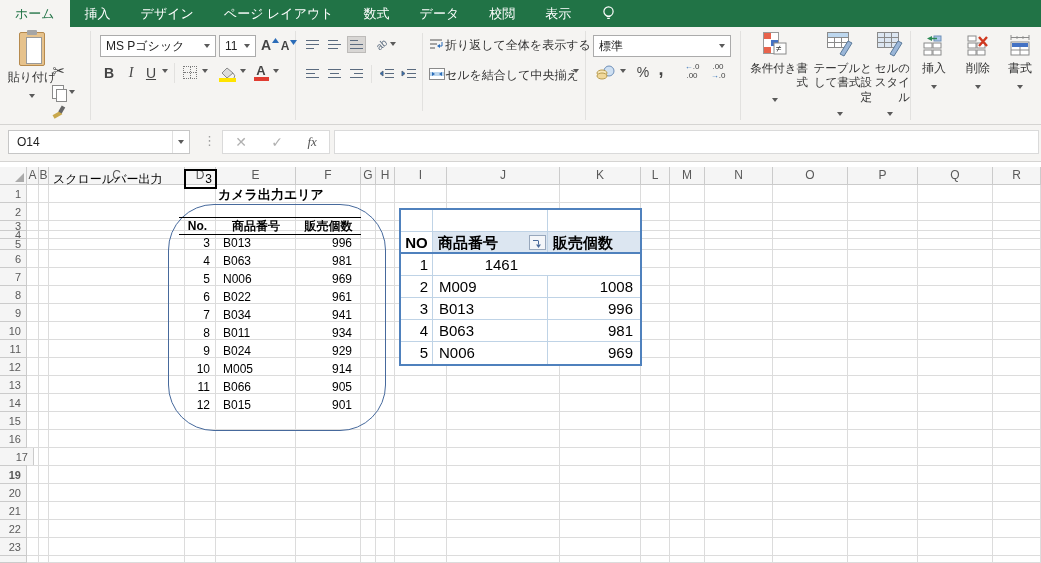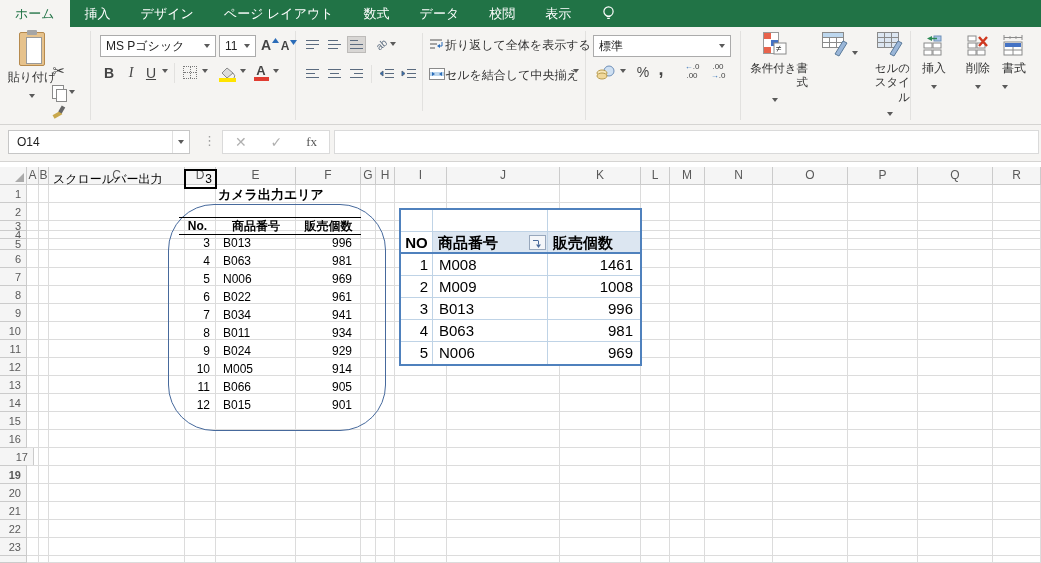--- a/index.html
+++ b/index.html
@@ -335,20 +335,21 @@
         <div class="twoline">条件付き書式</div>
         <span class="caret"></span>
       </div>
       <div class="abs" style="left:68px;top:5px;width:64px;text-align:center">
         <svg width="26" height="25">
           <rect x="0.5" y="0.5" width="21" height="15" fill="#fff" stroke="#8A8A8A"></rect>
           <path d="M0 5.5h21M0 10.5h21M7.5 0v15M14.5 0v15" stroke="#8A8A8A"></path>
           <rect x="1" y="1" width="20" height="4" fill="#BDD7EE"></rect>
           <path d="M13 22L21 9l4 2-8 13Z" fill="#9AB6D8" stroke="#5A7A9A"></path>
         </svg>
+        <div class="twoline">テーブルとして書式設定</div>
         <span class="caret"></span>
       </div>
       <div class="abs" style="left:130px;top:5px;width:40px;text-align:center">
         <svg width="26" height="25">
           <rect x="0.5" y="0.5" width="21" height="15" fill="#DCE6F1" stroke="#8A8A8A"></rect>
           <path d="M0 5.5h21M0 10.5h21M7.5 0v15M14.5 0v15" stroke="#8A8A8A"></path>
           <path d="M13 22L21 9l4 2-8 13Z" fill="#9AB6D8" stroke="#5A7A9A"></path>
         </svg>
         <div class="twoline">セルのスタイル</div>
         <span class="caret"></span>
@@ -379,21 +380,21 @@
               <rect x="1" y="8" width="8" height="5"></rect>
               <rect x="10" y="8" width="8" height="5"></rect>
               <rect x="1" y="15" width="8" height="5"></rect>
               <rect x="10" y="15" width="8" height="5"></rect>
             </g>
           <path d="M12 2l8 9M20 2l-8 9" stroke="#D0381F" stroke-width="2.4"></path>
         </svg>
         <div class="lbl12">削除</div>
         <span class="caret"></span>
       </div>
-      <div class="abs" style="left:92px;top:8px;width:36px;">
+      <div class="abs" style="left:92px;top:8px;width:36px;text-align:center">
         <svg width="22" height="21">
           <path d="M2 0v5M20 0v5M2 2.5h18" stroke="#8A8A8A"></path>
           <path d="M6 2.5L8.5 1v3Z M16 2.5L13.5 1v3Z" fill="#8A8A8A"></path>
           <rect x="2" y="7" width="18" height="13" fill="#fff" stroke="#8A8A8A"></rect>
           <rect x="3" y="8" width="16" height="4" fill="#4472C4"></rect>
           <path d="M2 15h18M11 12v8" stroke="#8A8A8A"></path>
         </svg>
         <div class="lbl12">書式</div>
         <span class="caret"></span>
       </div>
@@ -405,21 +406,21 @@
     <div id="namebox">
       <span>O14</span>
       <span style="display:flex;align-items:center;height:100%;padding:0 5px;border-left:1px solid #E0E0E0">
           <span class="caret"></span>
         </span>
     </div>
     <div class="abs" style="left:203px;top:8px;color:#A0A0A0;font-size:13px">⋮</div>
     <div class="fx-box">
       <span style="color:#B0B0B0;font-size:14px">✕</span>
       <span style="color:#B0B0B0;font-size:14px">✓</span>
-      <span style="color:#555;font-size:13px;font-family:'Liberation Serif',serif">fx</span>
+      <span style="color:#555;font-size:13px;font-style:italic;font-family:'Liberation Serif',serif">fx</span>
     </div>
     <div id="formulabox">
         <span></span>
       </div>
   </div>
 
   <div id="sheet">
     <div id="grid">
       <div id="corner">
           <div class="tri"></div>
@@ -585,21 +586,20 @@
           <div class="pvc pvc1">商品番号<div class="sort-btn">
               <svg width="11" height="10">
                 <path d="M1 2.5h5M6.5 2.5v4" stroke="#4A6A9A" fill="none"></path>
                 <path d="M4 6.5L6.5 10 9 6.5Z" fill="#4A6A9A"></path>
               </svg>
             </div></div>
           <div class="pvc pvc2">販売個数</div>
         </div>
         <div class="pv-row pv-data">
           <div class="pvc pvc0">1</div>
-          <div class="pvc pvc1">M008</div>
           <div class="pvc pvc2">1461</div>
         </div>
         <div class="pv-row pv-data">
           <div class="pvc pvc0">2</div>
           <div class="pvc pvc1">M009</div>
           <div class="pvc pvc2">1008</div>
         </div>
         <div class="pv-row pv-data">
           <div class="pvc pvc0">3</div>
           <div class="pvc pvc1">B013</div>

